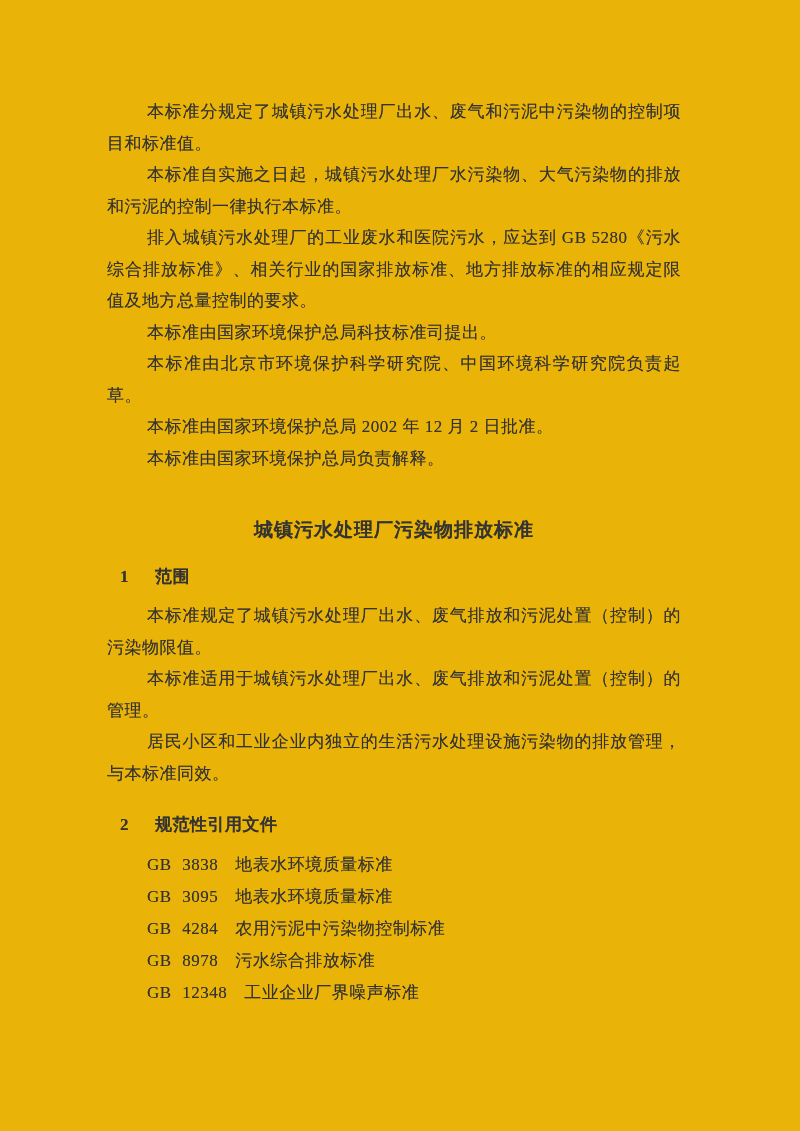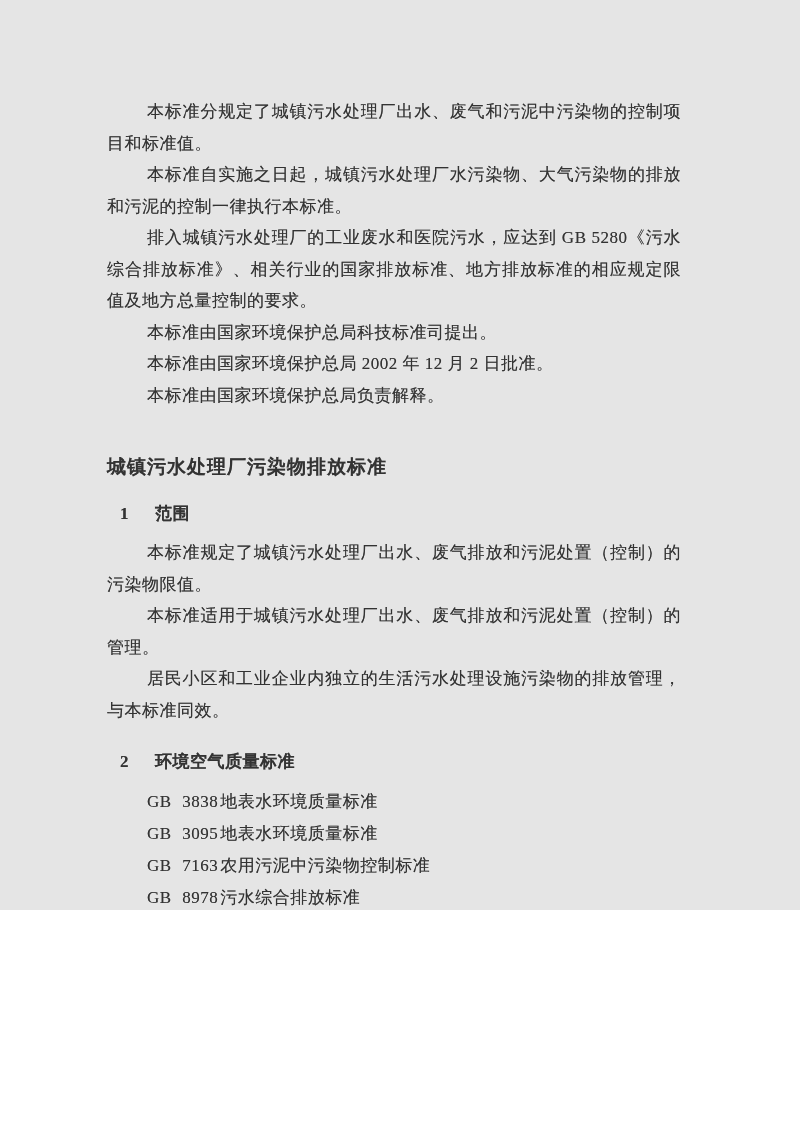--- a/index.html
+++ b/index.html
@@ -3,22 +3,22 @@
 <meta charset="utf-8">
 <style>
   html, body {
     margin: 0;
     padding: 0;
     background: #ffffff;
   }
   .page {
     position: relative;
     width: 800px;
-    height: 910px;
-    background: #e5e5e5;
+    height: 1131px;
+    background: #eab308;
     overflow: hidden;
     font-family: "Liberation Serif", "DejaVu Serif", serif;
     color: #333333;
     
     text-shadow: 0 0 0.5px rgba(51,51,51,0.55);
   }
   .content {
     position: absolute;
     left: 107px;
     top: 0;
@@ -32,21 +32,21 @@
     line-height: 31.5px;
     text-align: justify;
     text-indent: 40px;
     letter-spacing: 0.5px;
   }
   .doc-title {
     margin: 40px 0 0 0;
     font-size: 19px;
     font-weight: bold;
     line-height: 31.5px;
-    text-align: left;
+    text-align: center;
     letter-spacing: 1px;
   }
   .sec-heading {
     margin: 8px;
     font-size: 17px;
     font-weight: bold;
     line-height: 31.5px;
     letter-spacing: 0.5px;
   }
   .sec-heading .sec-num {
@@ -60,58 +60,59 @@
     margin: 0;
     font-size: 17px;
     line-height: 32px;
     padding-left: 40px;
     letter-spacing: 0.5px;
   }
   .ref-code {
     word-spacing: 0.35em;
   }
   .ref-name {
-    margin-left: 2px;
+    margin-left: 17px;
     font-family: Liberation Serif, serif;
   }
 </style>
 </head>
 <body>
 
 <div class="page">
   <div class="content">
 
     <p class="body-para">本标准分规定了城镇污水处理厂出水、废气和污泥中污染物的控制项目和标准值。</p>
     <p class="body-para">本标准自实施之日起，城镇污水处理厂水污染物、大气污染物的排放和污泥的控制一律执行本标准。</p>
     <p class="body-para">排入城镇污水处理厂的工业废水和医院污水，应达到 GB 5280《污水综合排放标准》、相关行业的国家排放标准、地方排放标准的相应规定限值及地方总量控制的要求。</p>
     <p class="body-para">本标准由国家环境保护总局科技标准司提出。</p>
+    <p class="body-para">本标准由北京市环境保护科学研究院、中国环境科学研究院负责起草。</p>
     <p class="body-para">本标准由国家环境保护总局 2002 年 12 月 2 日批准。</p>
     <p class="body-para">本标准由国家环境保护总局负责解释。</p>
 
     <h1 class="doc-title">城镇污水处理厂污染物排放标准</h1>
 
     <h2 class="sec-heading" id="sec1-heading">
       <span class="sec-num">1</span><span>范围</span>
     </h2>
     <p class="body-para">本标准规定了城镇污水处理厂出水、废气排放和污泥处置（控制）的污染物限值。</p>
     <p class="body-para">本标准适用于城镇污水处理厂出水、废气排放和污泥处置（控制）的管理。</p>
     <p class="body-para">居民小区和工业企业内独立的生活污水处理设施污染物的排放管理，与本标准同效。</p>
 
     <h2 class="sec-heading" id="sec2-heading">
-      <span class="sec-num">2</span><span>环境空气质量标准</span>
+      <span class="sec-num">2</span><span>规范性引用文件</span>
     </h2>
 
     <p class="ref-line">
       <span class="ref-code">GB 3838</span><span class="ref-name">地表水环境质量标准</span>
     </p>
     <p class="ref-line">
       <span class="ref-code">GB 3095</span><span class="ref-name">地表水环境质量标准</span>
     </p>
     <p class="ref-line">
-      <span class="ref-code">GB 7163</span><span class="ref-name">农用污泥中污染物控制标准</span>
+      <span class="ref-code">GB 4284</span><span class="ref-name">农用污泥中污染物控制标准</span>
     </p>
     <p class="ref-line">
       <span class="ref-code">GB 8978</span><span class="ref-name">污水综合排放标准</span>
     </p>
     <p class="ref-line">
       <span class="ref-code">GB 12348</span><span class="ref-name">工业企业厂界噪声标准</span>
     </p>
 
   </div>
 </div>

